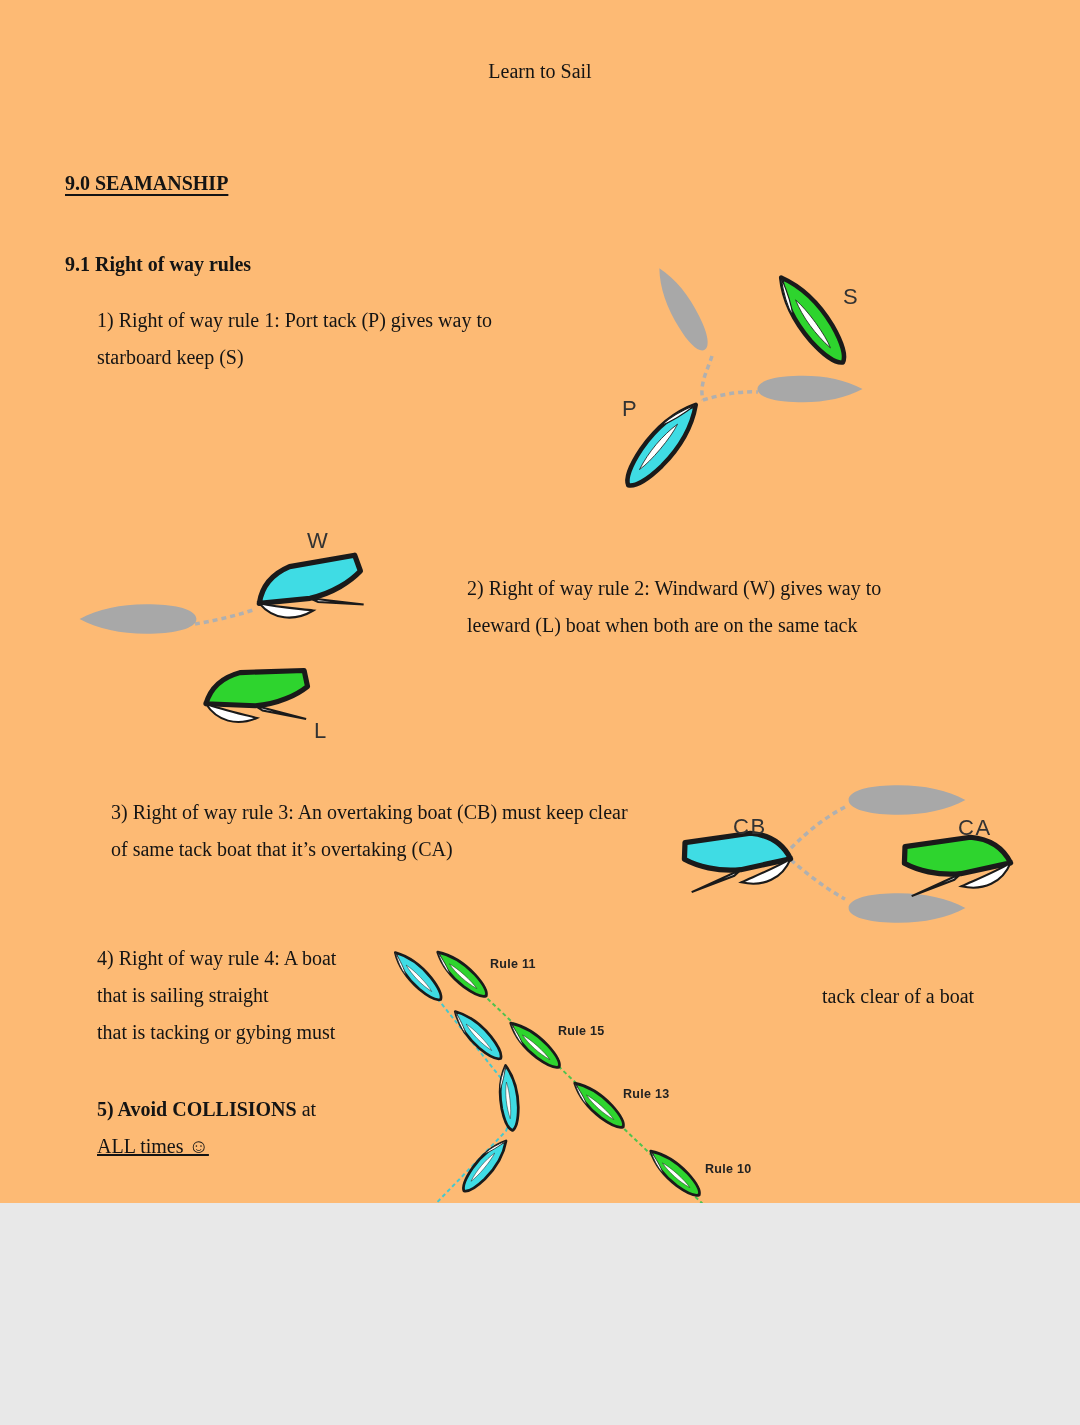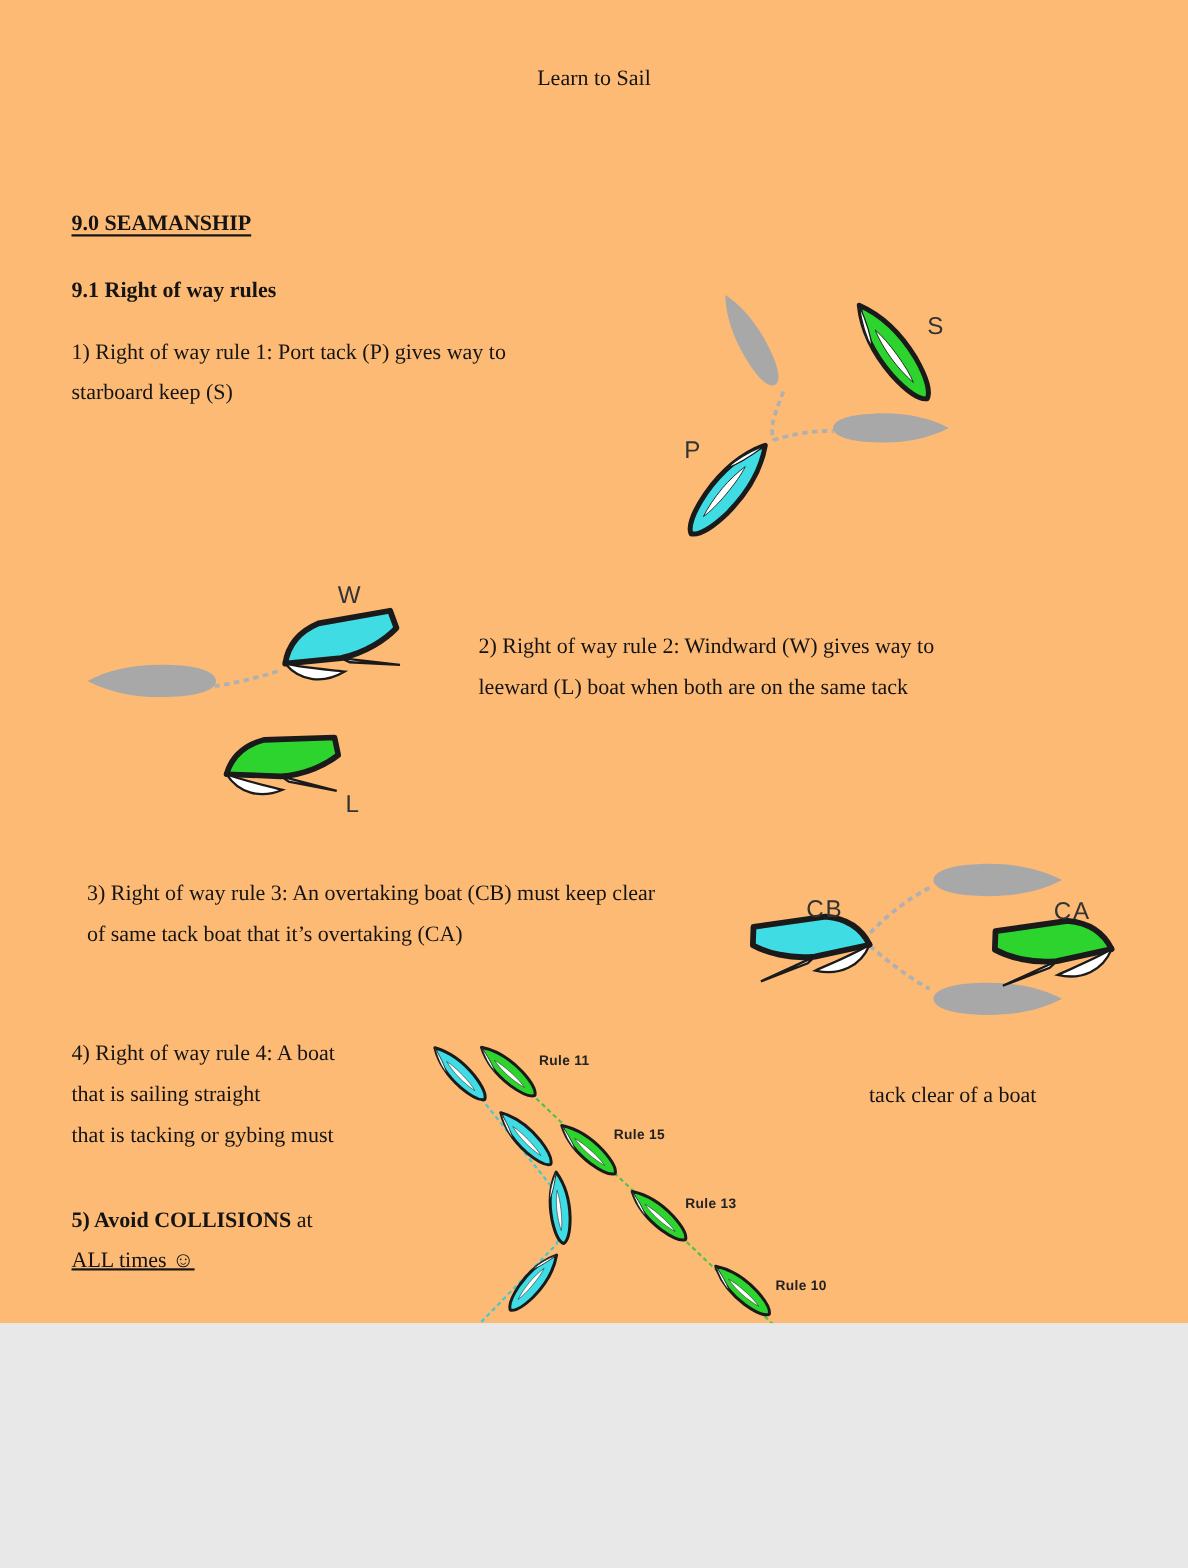--- a/index.html
+++ b/index.html
@@ -11,21 +11,21 @@
     position:relative; width:1080px; height:1203px; background:#fdba74;
     margin:0 auto; overflow:hidden;
     font-family:"Liberation Serif","DejaVu Serif",serif; color:var(--ink);
     font-size:20px;
   }
   .abs{position:absolute;}
   .center{width:100%;text-align:center;}
   .bold{font-weight:bold;}
   .heading{font-weight:bold;}
   .underline{text-decoration:underline;text-decoration-thickness:2px;text-underline-offset:4px;}
-  .para .line{line-height:37px;white-space:nowrap;}
+  .para .line{line-height:37px;white-space:nowrap;margin-left:32px;}
   .c-green{color:var(--green);}
   .c-cyan{color:var(--cyan);}
   .c-gray{color:var(--gray);}
   svg text.boat-label{
     font-family:"Liberation Sans","DejaVu Sans",sans-serif;
     font-size:22px; fill:#333; letter-spacing:1.5px; font-weight:400;
   }
   svg text.rule-label{
     font-family:"Liberation Sans","DejaVu Sans",sans-serif;
     font-size:12.5px; fill:#222; font-weight:bold; letter-spacing:0.3px;
@@ -65,21 +65,21 @@
         <stop offset="0" stop-color="#ffffff"></stop>
         <stop offset="0.5" stop-color="#ffffff"></stop>
         <stop offset="0.5" stop-color="#5e9ec8"></stop>
         <stop offset="1" stop-color="#5e9ec8"></stop>
       </linearGradient>
     </defs>
   </svg>
 
   <div class="abs center content" style="top:60px">Learn to Sail</div>
 
-  <div class="abs content heading underline" style="left:65px;top:192px">9.0 SEAMANSHIP</div>
+  <div class="abs content heading underline" style="left:65px;top:172px">9.0 SEAMANSHIP</div>
   <div class="abs content heading" style="left:65px;top:253px">9.1 Right of way rules</div>
 
   <div class="abs content para" style="left:65px;top:302px">
     <div class="line">1) Right of way rule 1: Port tack (P) gives way to</div>
     <div class="line">starboard keep (S)</div>
   </div>
 
   <svg class="abs content" style="left:560px;top:252px" width="420" height="250" viewBox="0 0 420 250">
     <path class="dashpath" d="M152,104 C147,119 139,133 143,148"></path>
     <path class="dashpath" d="M143,148 C160,143 178,139 198,140"></path>

